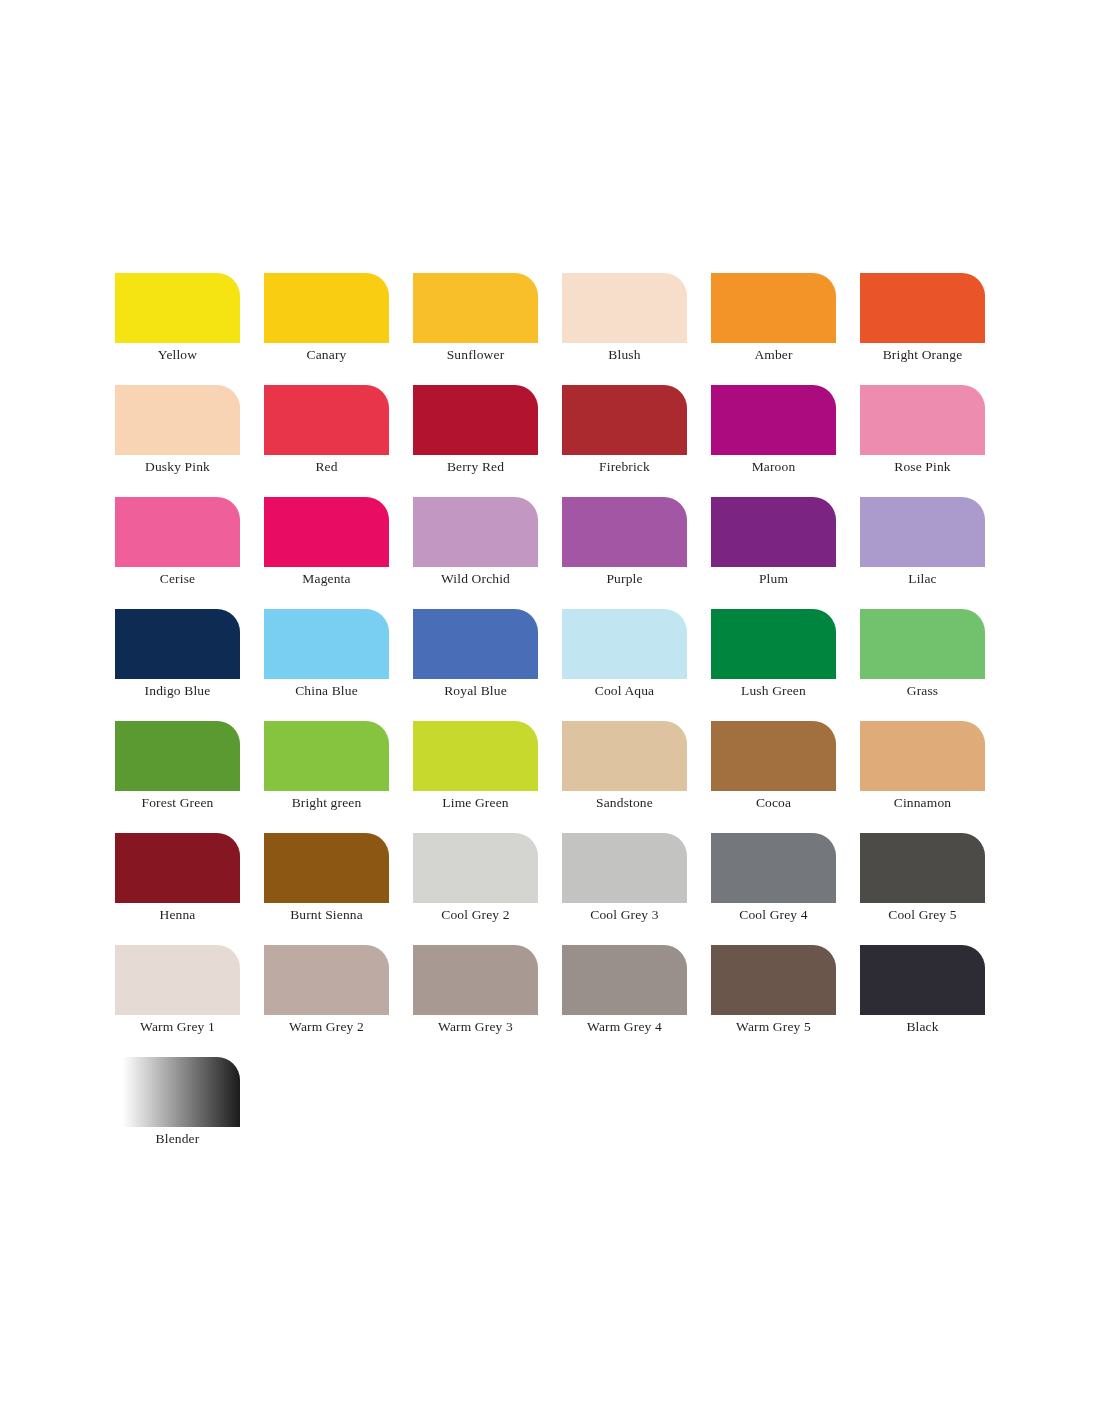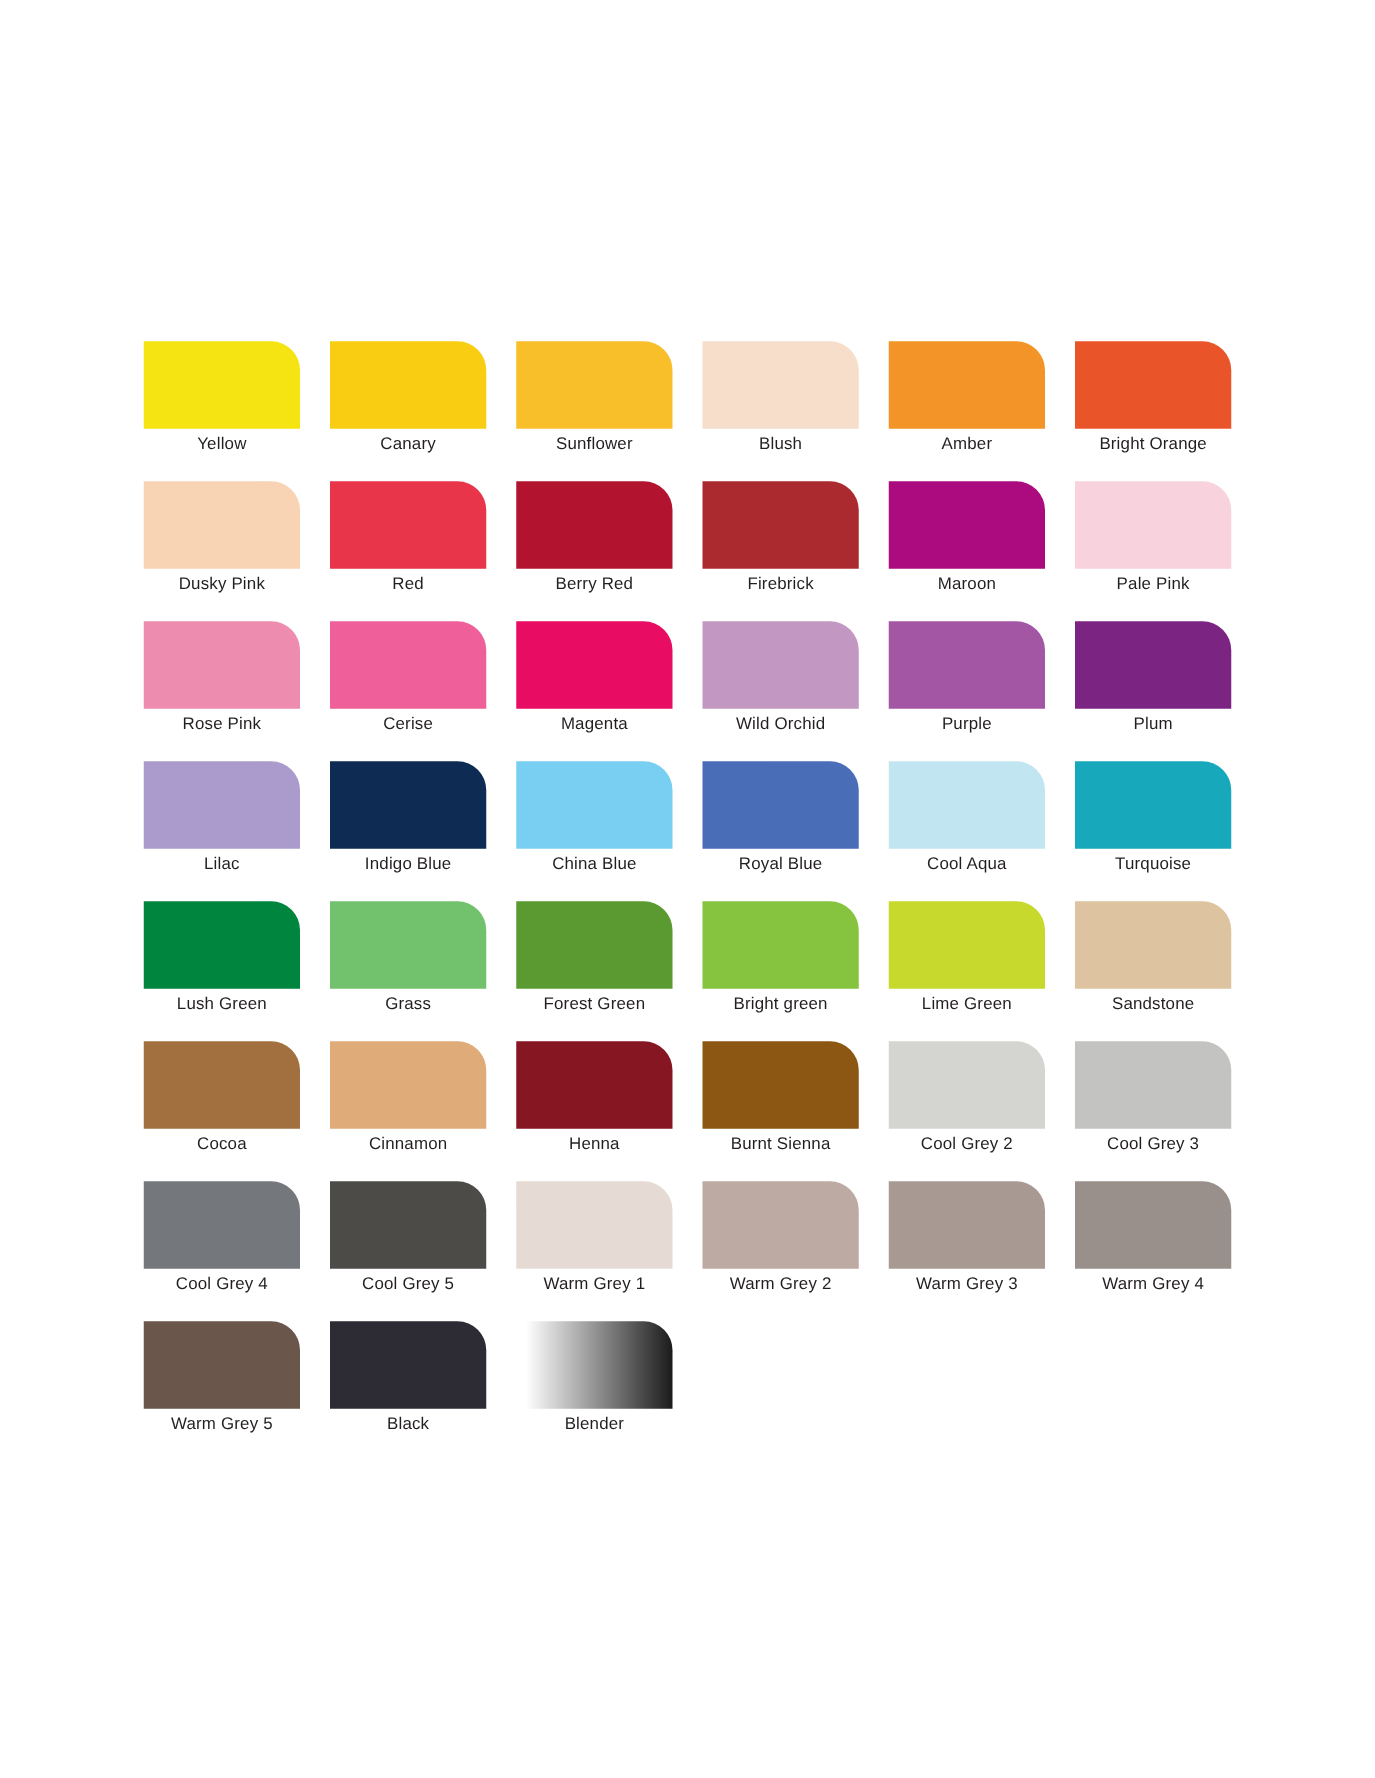--- a/index.html
+++ b/index.html
@@ -13,20 +13,21 @@
     font-family: "Liberation Sans", sans-serif;
     overflow: hidden;
     position: relative;
   }
   #chart {
     position: absolute;
     left: 0;
     top: 0;
     width: 1100px;
     height: 1402px;
+    font-family: Liberation Serif, serif;
   }
   .grid {
     position: absolute;
     left: 115px;
     top: 273px;
     width: 870px;
     display: grid;
     grid-template-columns: repeat(6, 125px);
     column-gap: 24px;
     row-gap: 42px;
@@ -98,24 +99,20 @@
       </div>
       <div class="swatch-cell">
         <div class="swatch-chip" style="background: rgb(171, 42, 48);"></div>
         <div class="swatch-label">Firebrick</div>
       </div>
       <div class="swatch-cell">
         <div class="swatch-chip" style="background: rgb(172, 11, 127);"></div>
         <div class="swatch-label">Maroon</div>
       </div>
       <div class="swatch-cell">
-        <div class="swatch-chip" style="background: rgb(248, 210, 221);"></div>
-        <div class="swatch-label">Pale Pink</div>
-      </div>
-      <div class="swatch-cell">
         <div class="swatch-chip" style="background: rgb(238, 140, 176);"></div>
         <div class="swatch-label">Rose Pink</div>
       </div>
       <div class="swatch-cell">
         <div class="swatch-chip" style="background: rgb(239, 95, 154);"></div>
         <div class="swatch-label">Cerise</div>
       </div>
       <div class="swatch-cell">
         <div class="swatch-chip" style="background: rgb(232, 12, 99);"></div>
         <div class="swatch-label">Magenta</div>
@@ -144,24 +141,20 @@
         <div class="swatch-chip" style="background: rgb(120, 207, 242);"></div>
         <div class="swatch-label">China Blue</div>
       </div>
       <div class="swatch-cell">
         <div class="swatch-chip" style="background: rgb(74, 109, 184);"></div>
         <div class="swatch-label">Royal Blue</div>
       </div>
       <div class="swatch-cell">
         <div class="swatch-chip" style="background: rgb(194, 230, 241);"></div>
         <div class="swatch-label">Cool Aqua</div>
-      </div>
-      <div class="swatch-cell">
-        <div class="swatch-chip" style="background: rgb(23, 168, 187);"></div>
-        <div class="swatch-label">Turquoise</div>
       </div>
       <div class="swatch-cell">
         <div class="swatch-chip" style="background: rgb(0, 133, 63);"></div>
         <div class="swatch-label">Lush Green</div>
       </div>
       <div class="swatch-cell">
         <div class="swatch-chip" style="background: rgb(114, 194, 109);"></div>
         <div class="swatch-label">Grass</div>
       </div>
       <div class="swatch-cell">

